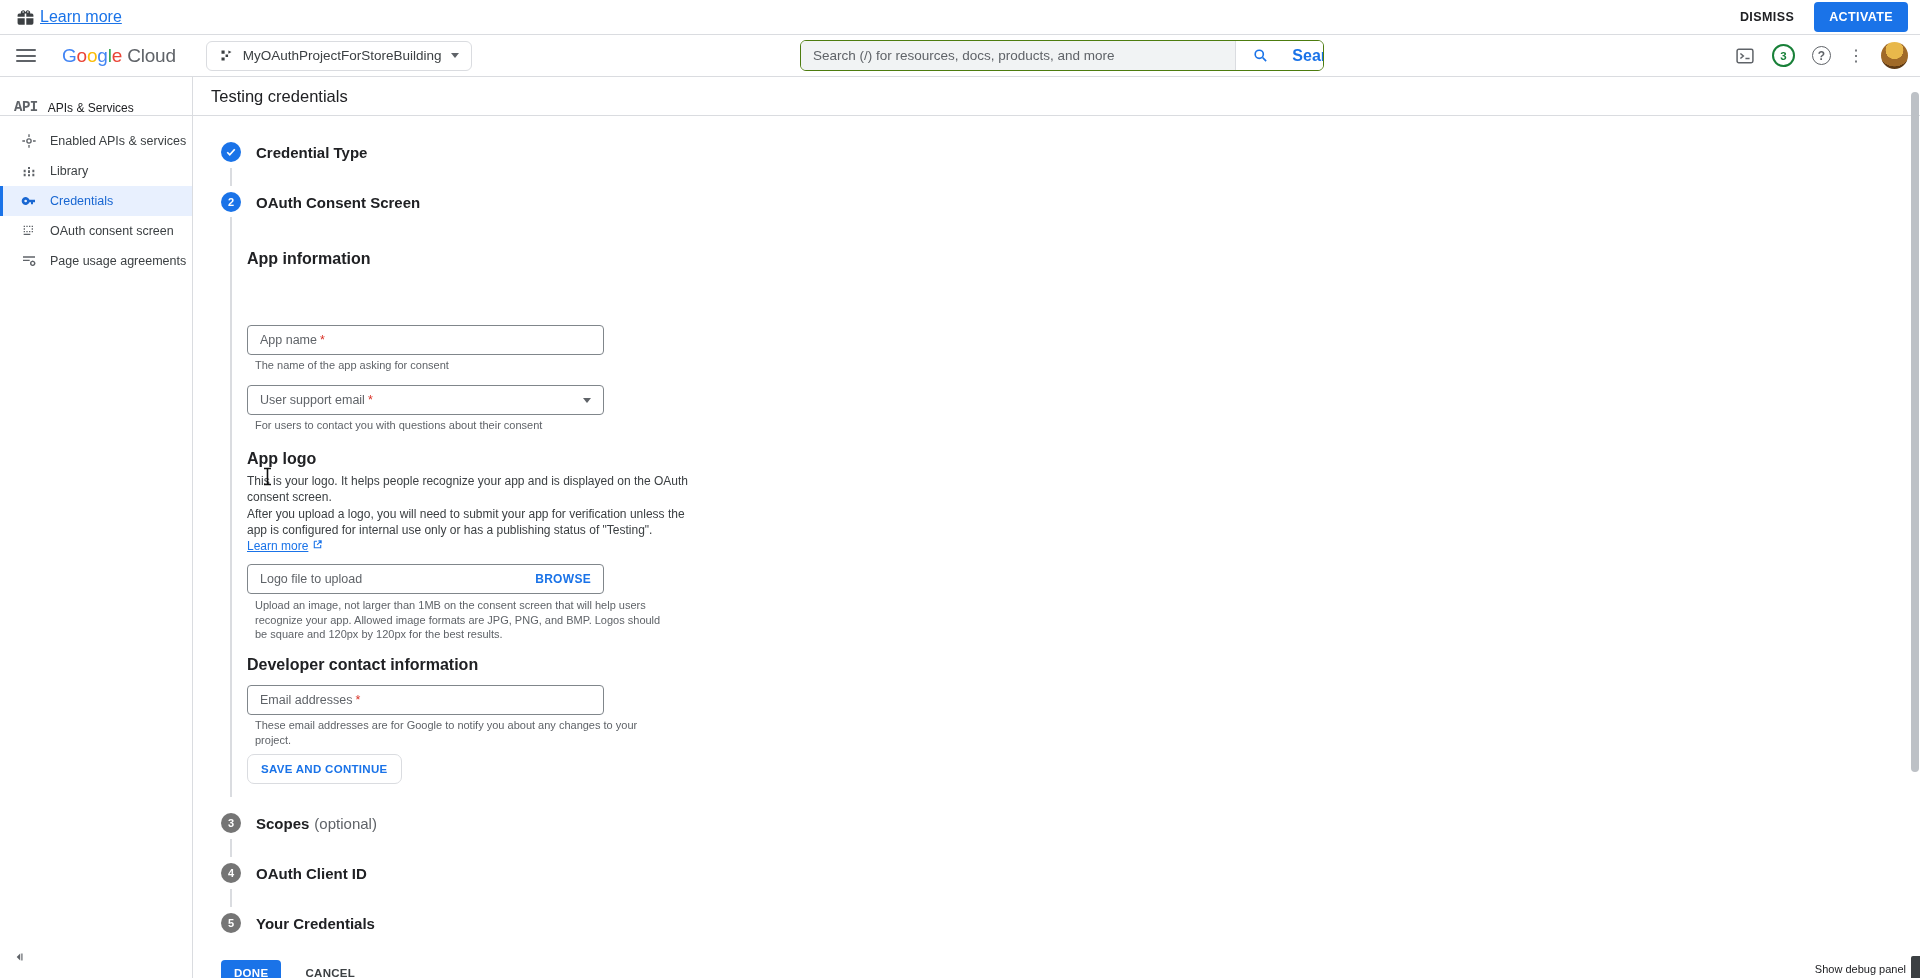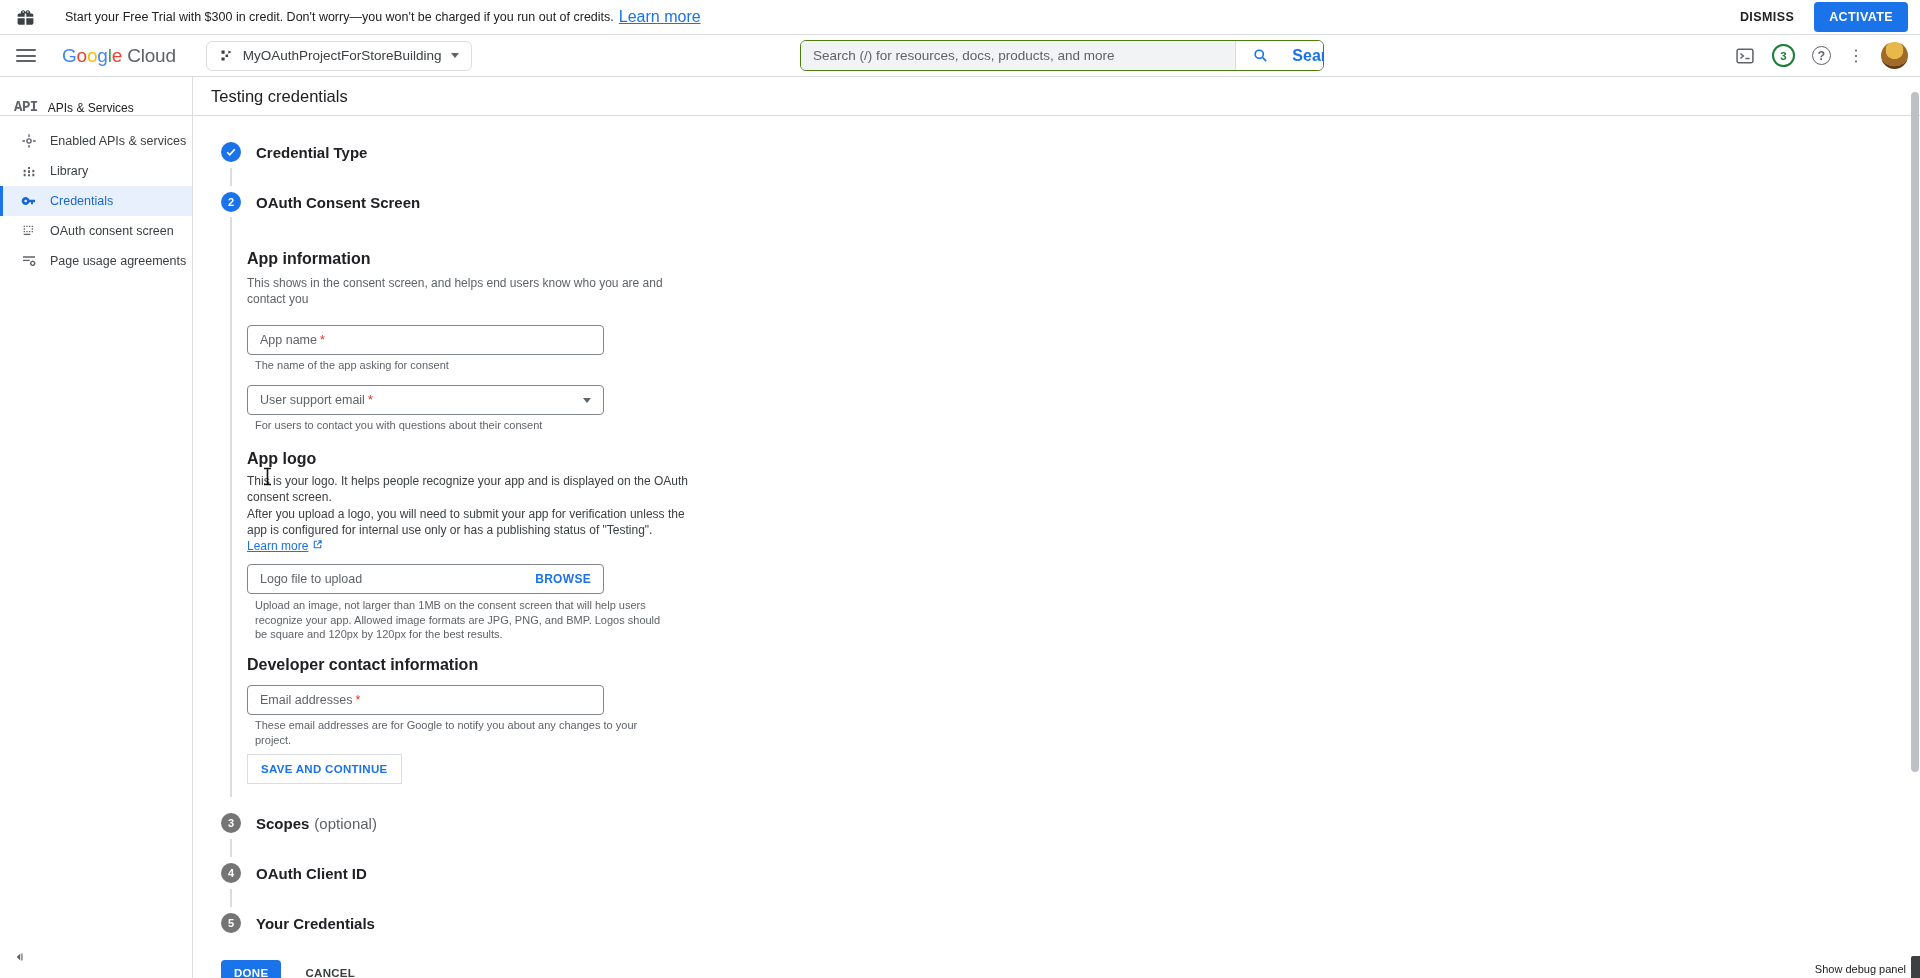--- a/index.html
+++ b/index.html
@@ -85,21 +85,21 @@
     display:flex; align-items:center; padding:0 12px; font-size:12.5px; color:#5f6368; cursor:text; }
   .req { color:#d93025; margin-left:3px; }
   .helper { left:23px; font-size:11px; color:#5f6368; line-height:14.5px; }
   .helper .tline { font-size:11px; line-height:14.5px; }
   .field .caret-down { margin-left:auto; }
   .browse-btn { margin-left:auto; color:#1a73e8; font-size:12px; font-weight:bold; letter-spacing:.3px;
     background:none; border:none; cursor:pointer; font-family:inherit; }
   .link-row { display:flex; align-items:center; gap:4px; color:#1a73e8; font-size:12px; cursor:pointer; }
   .link-row .lnk { text-decoration:underline; }
   .save-btn { border:1px solid #dadce0; background:#fff; color:#1a73e8; font-weight:bold;
-    font-size:11.5px; letter-spacing:.3px; border-radius:0; padding:8px 13px; cursor:pointer; font-family:inherit; }
+    font-size:11.5px; letter-spacing:.3px; border-radius:7px; padding:8px 13px; cursor:pointer; font-family:inherit; }
 
   .footer-row { display:flex; align-items:center; gap:24px; margin-top:26px; }
   .done-btn { background:#1a73e8; color:#fff; border:none; border-radius:4px; padding:7px 13px;
     font-size:11.5px; font-weight:bold; letter-spacing:.3px; cursor:pointer; font-family:inherit; }
   .cancel-btn { background:none; border:none; color:#3c4043; font-size:11.5px; font-weight:bold;
     letter-spacing:.3px; cursor:pointer; font-family:inherit; }
 
   .debug-link { position:absolute; right:14px; bottom:3px; font-size:11px; color:#202124; cursor:pointer; }
   .corner-blob { position:absolute; right:0; bottom:0; width:9px; height:22px; background:#3c4043; border-radius:2px 0 0 0; }
   .scroll-thumb { position:fixed; right:1px; top:92px; width:8px; height:680px; background:#bdc1c6; border-radius:4px; }
@@ -107,21 +107,20 @@
 </style>
 </head>
 <body>
 
 <div class="banner">
   <span class="icon-btn">
     <svg width="19" height="19" viewBox="0 0 24 24" fill="#3c4043">
         <path d="M20 7h-2.2c.13-.31.2-.65.2-1a3 3 0 0 0-5.5-1.65L12 5.4l-.5-1.05A3 3 0 0 0 6 6c0 .35.07.69.2 1H4a2 2 0 0 0-2 2v2h9V7h2v4h9V9a2 2 0 0 0-2-2zM9 6a1 1 0 1 1 0-2 1 1 0 0 1 0 2zm6 0a1 1 0 1 1 0-2 1 1 0 0 1 0 2zM2 13v6a2 2 0 0 0 2 2h7v-8H2zm11 8h7a2 2 0 0 0 2-2v-6h-9v8z"></path>
       </svg>
   </span>
-  <span class="banner-text">Start your Free Trial with $300 in credit. Don't worry—you won't be charged if you run out of credits.</span>
   <a class="banner-link">Learn more</a>
   <div class="banner-actions">
     <button class="dismiss-btn">DISMISS</button>
     <button class="activate-btn">ACTIVATE</button>
   </div>
 </div>
 
 <div class="app-header">
   <div class="hamburger">
       <i></i>
@@ -250,24 +249,20 @@
       <div class="connector"></div>
 
       <div class="step-row">
         <span class="step-circle">2</span>
         <span class="step-label">OAuth Consent Screen</span>
       </div>
 
       <div class="step-content">
 
         <div class="abs sec-heading" style="top:33px">App information</div>
-        <div class="abs" style="top:59px">
-          <span class="tline">This shows in the consent screen, and helps end users know who you are and</span>
-          <span class="tline">contact you</span>
-        </div>
 
         <div class="abs field" style="top:108px">
           <span>App name</span>
           <span class="req">*</span>
         </div>
         <div class="abs helper" style="top:141px">The name of the app asking for consent</div>
 
         <div class="abs field" style="top:168px">
           <span>User support email</span>
           <span class="req">*</span>

